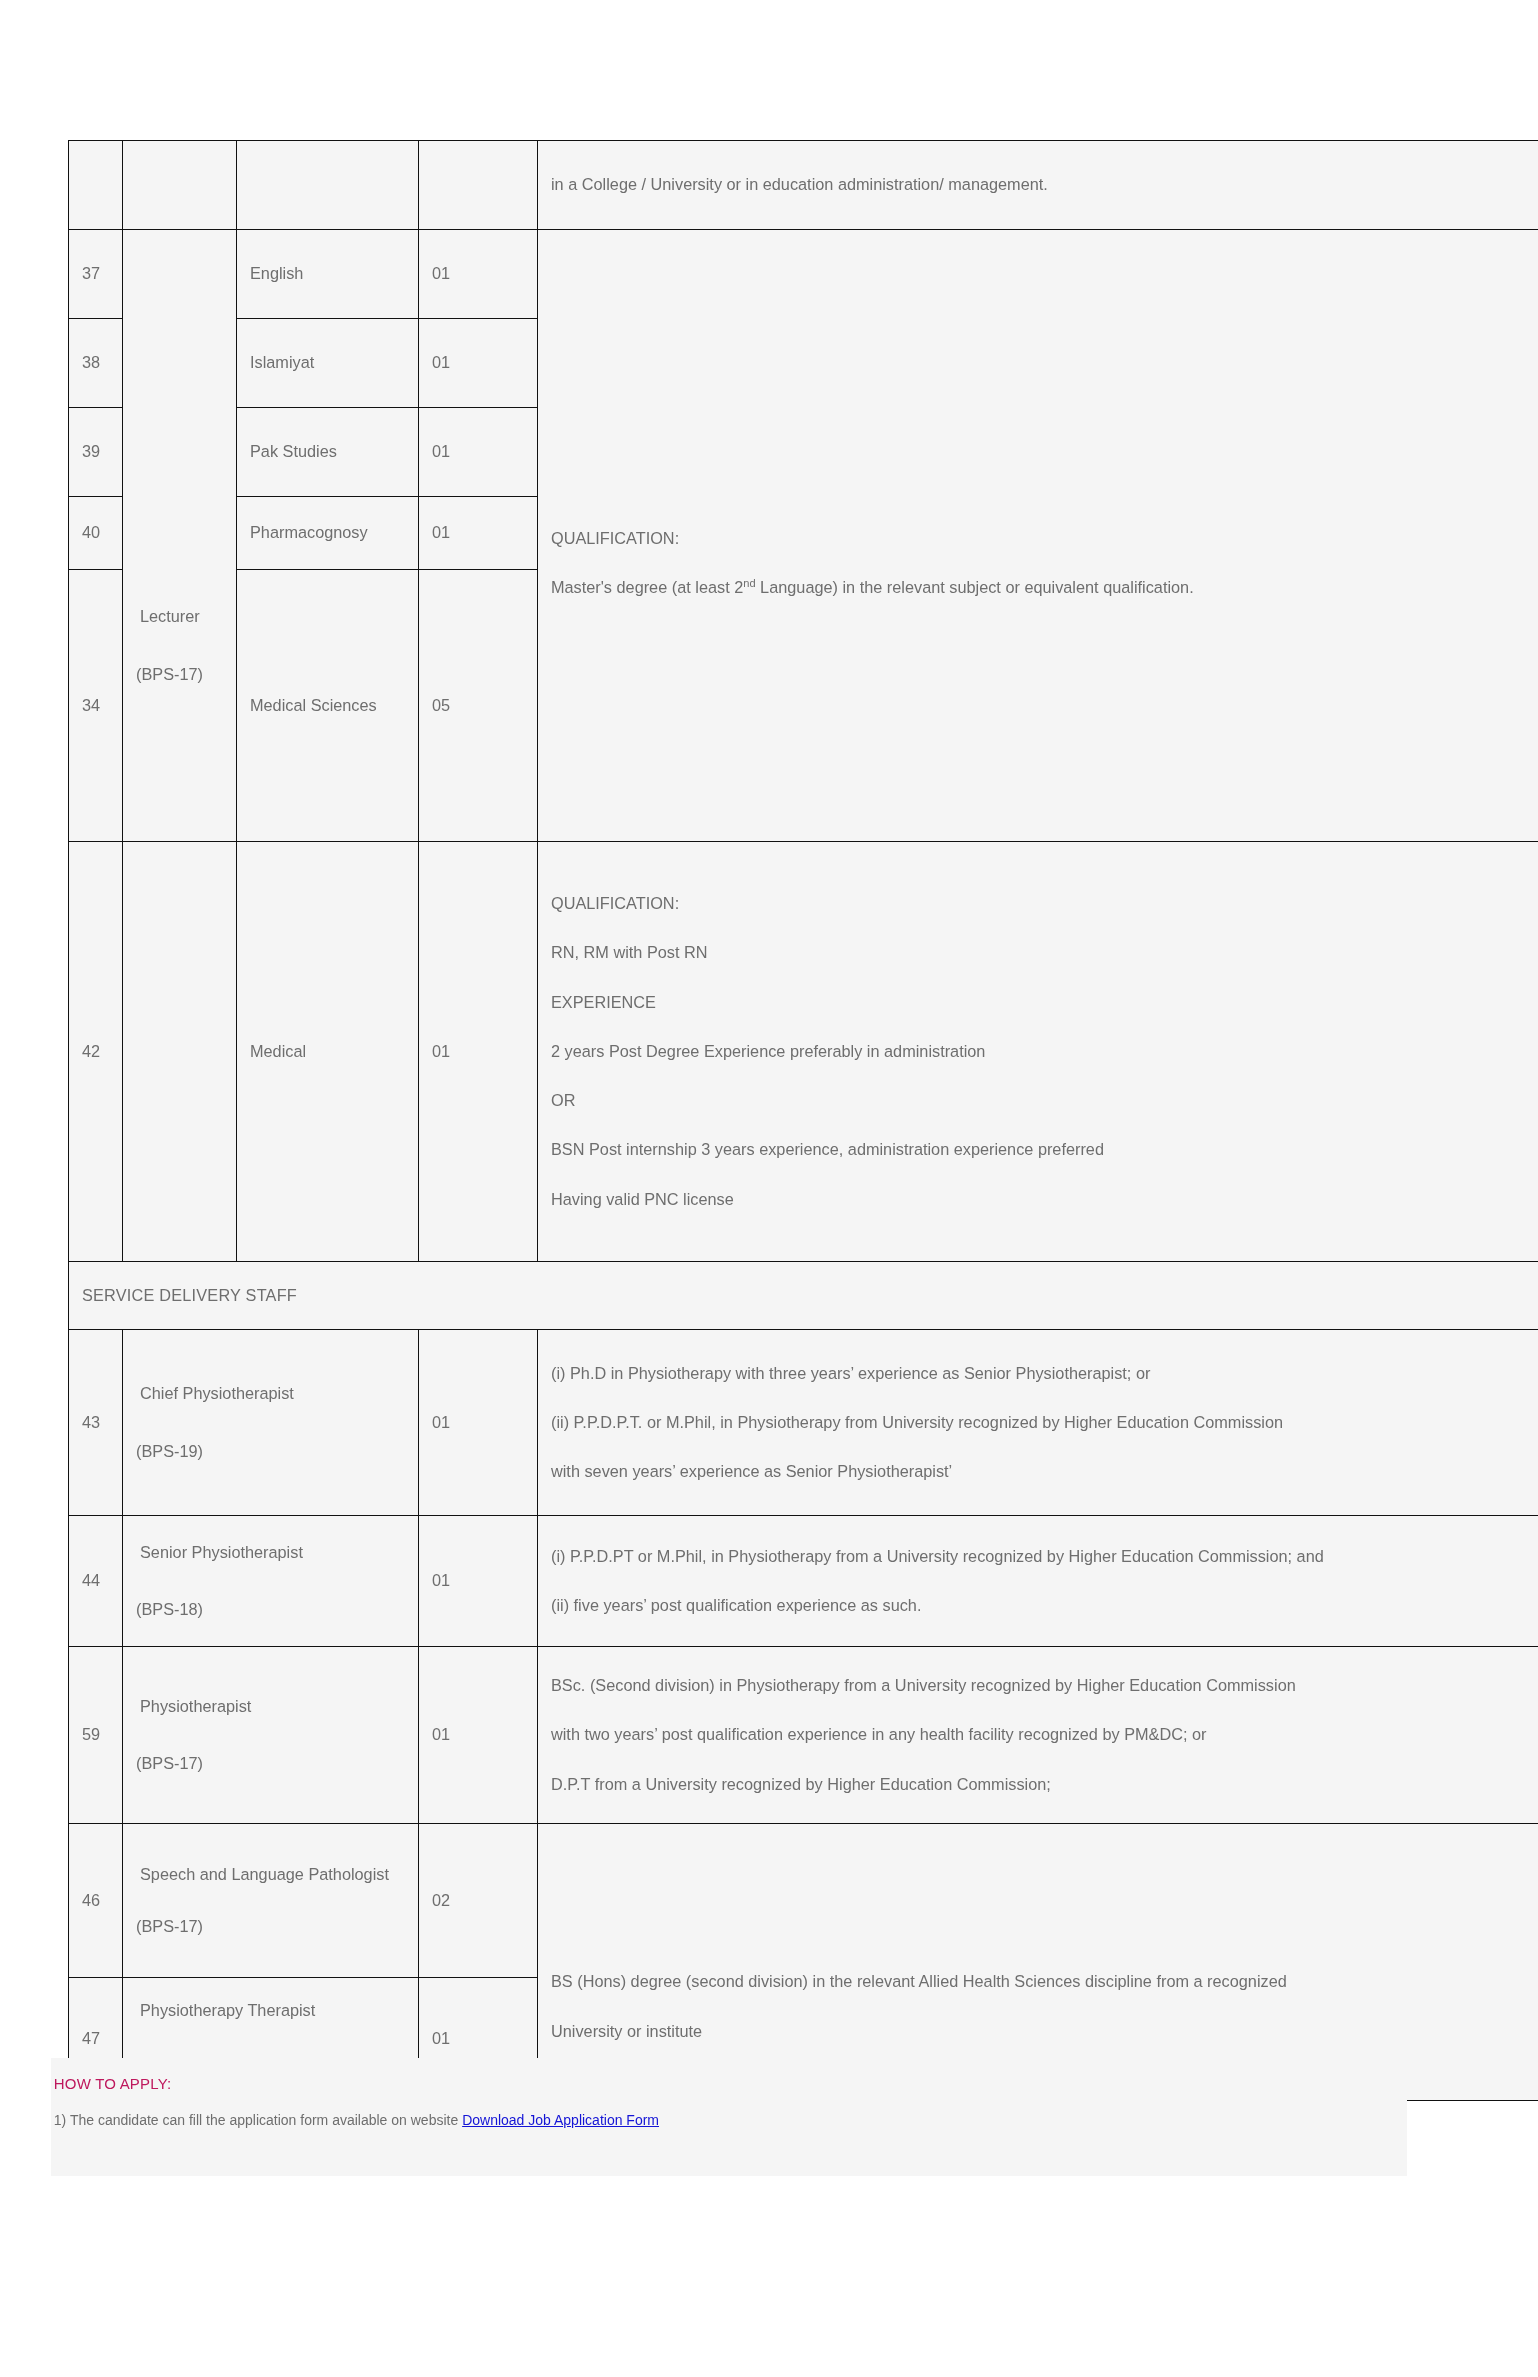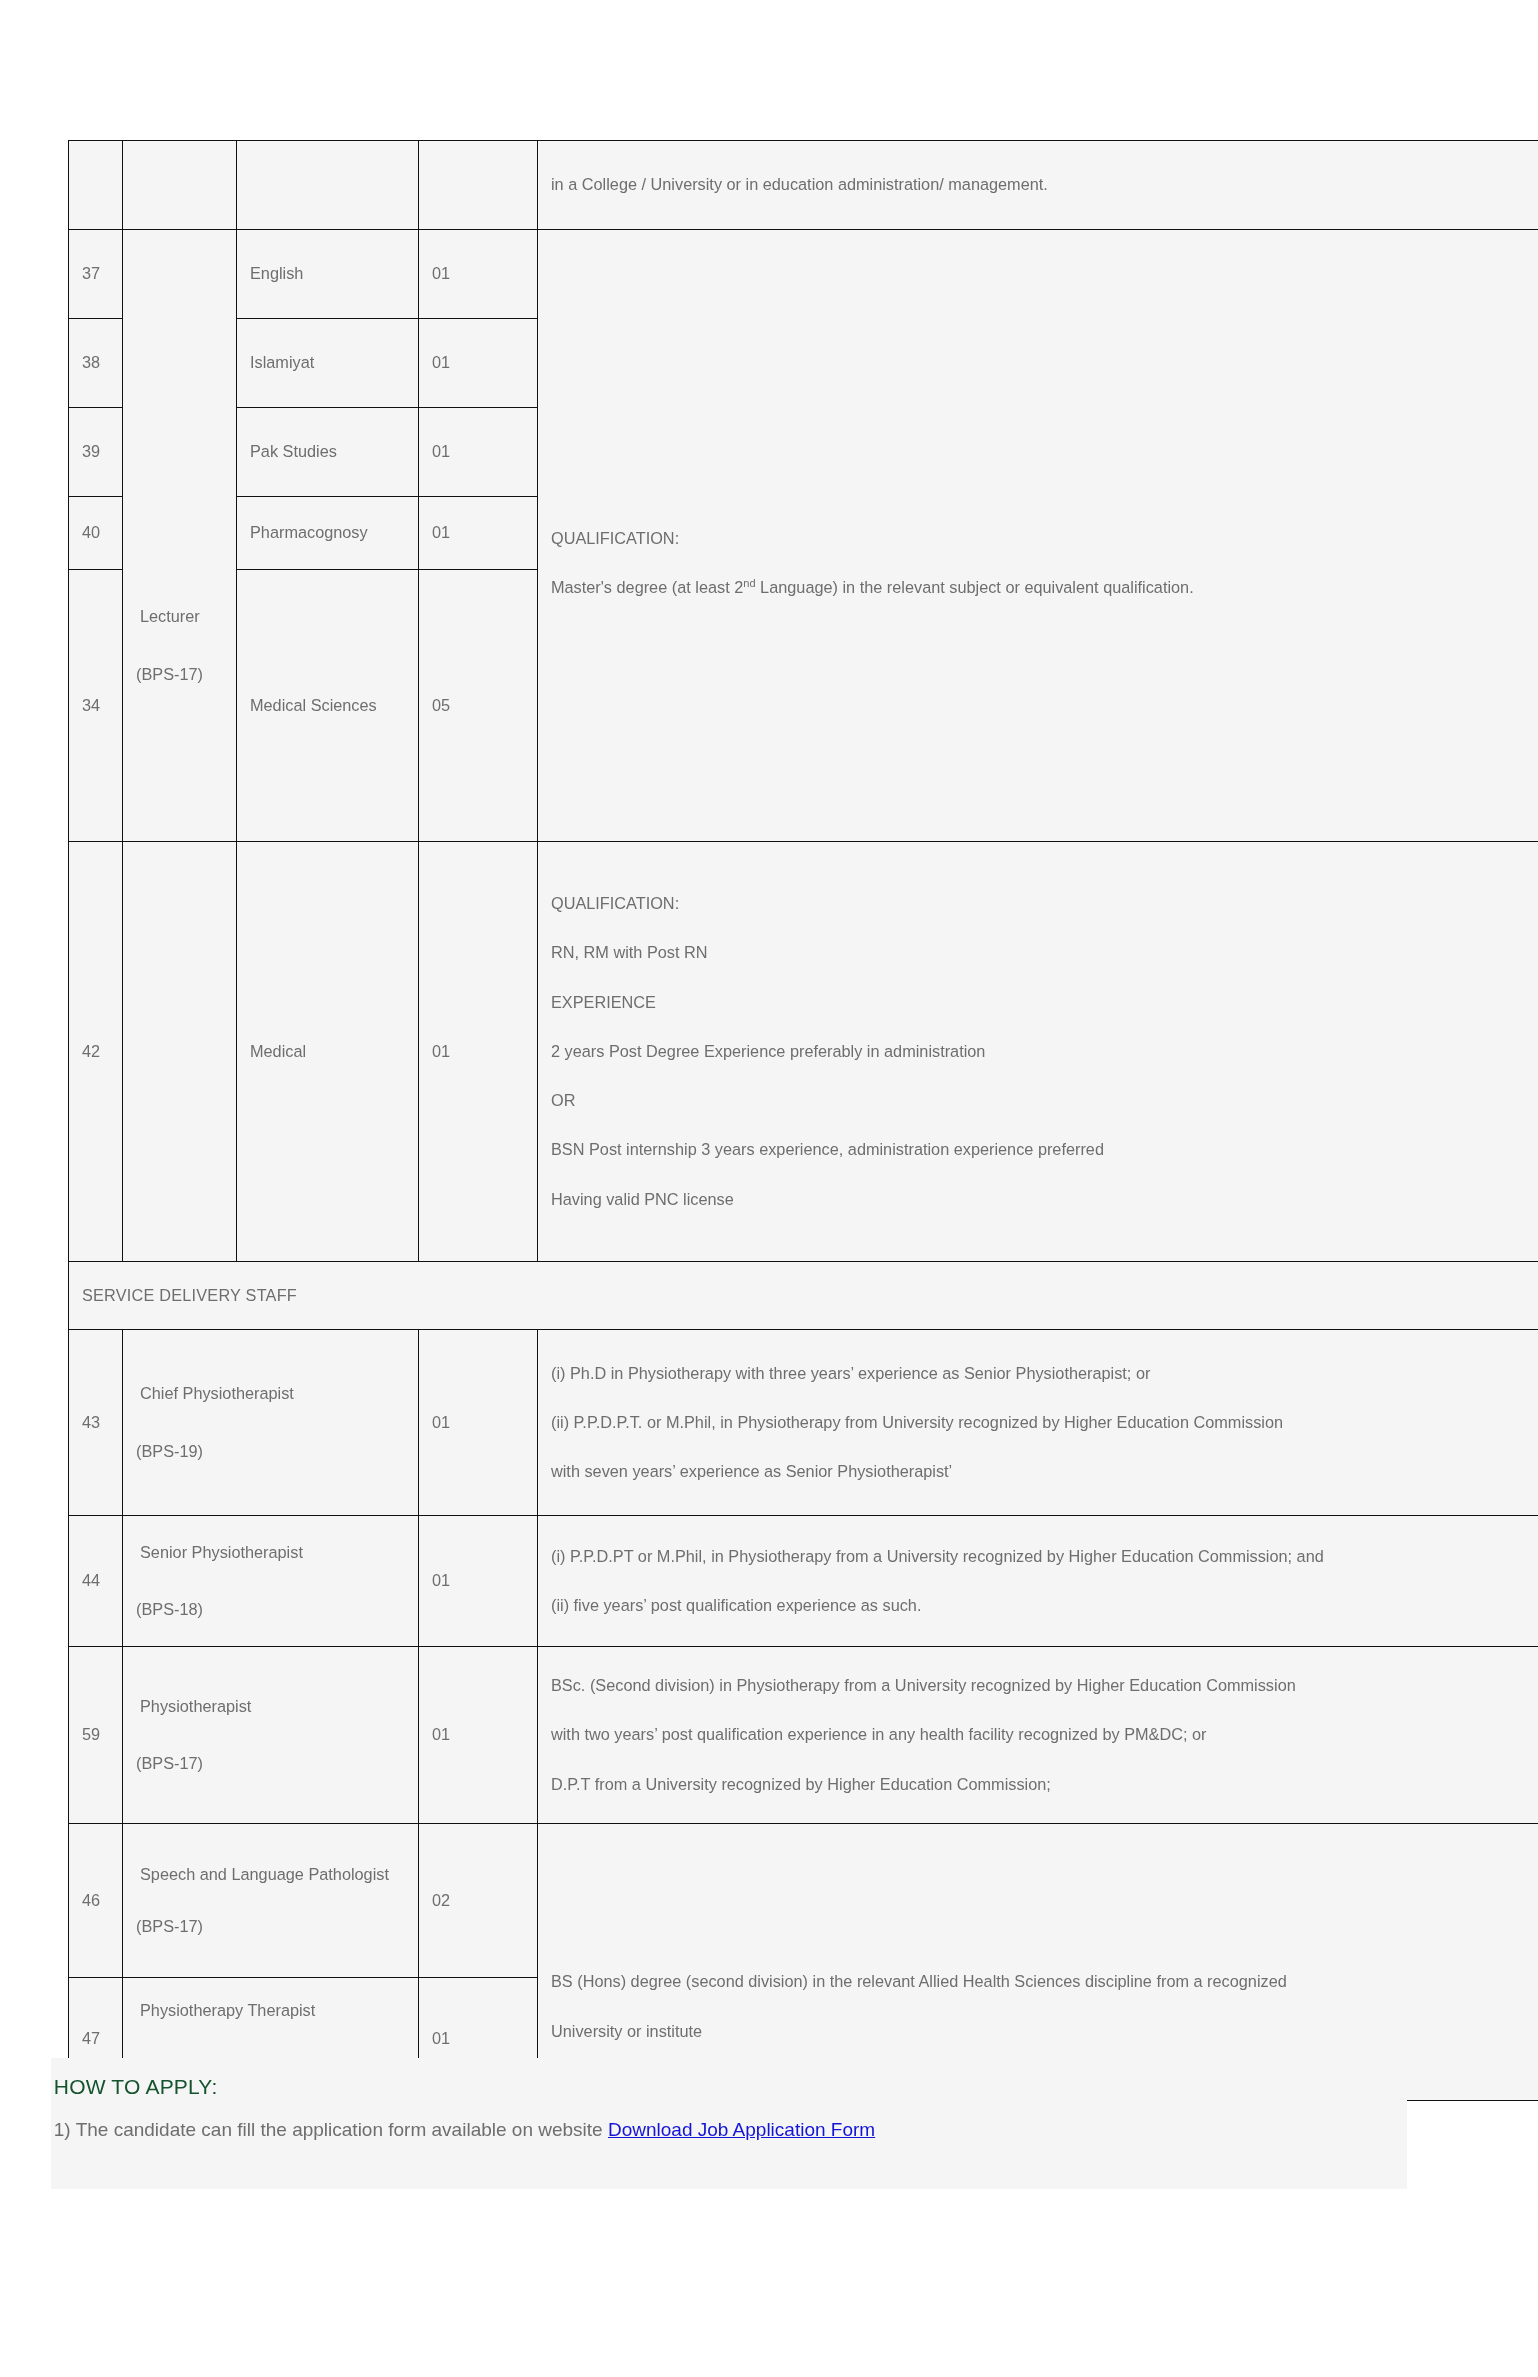--- a/index.html
+++ b/index.html
@@ -74,31 +74,31 @@
   
   .apply-block {
     position: absolute;
     left: 51px;
     top: 2058px;
     width: 1356px;
     background: #f5f5f5;
     padding: 11.2px 0 48px 0;
   }
   .apply-title {
-    color: #14532d;
-    font-size: 21px;
+    color: #be185d;
+    font-size: 15px;
     margin: 5.6px 0 0 0;
     padding: 0 0 0 2.8px;
     font-weight: 400;
     letter-spacing: 0.2px;
   }
   .apply-line {
     margin: 20.5px 0 0 0;
     padding: 0 0 0 2.8px;
-    font-size: 19px;
+    font-size: 14px;
     color: #6e6e6e;
   }
   .apply-link {
     color: #1414d6;
     text-decoration: underline;
     cursor: pointer;
   }
 </style>
 </head>
 <body>

